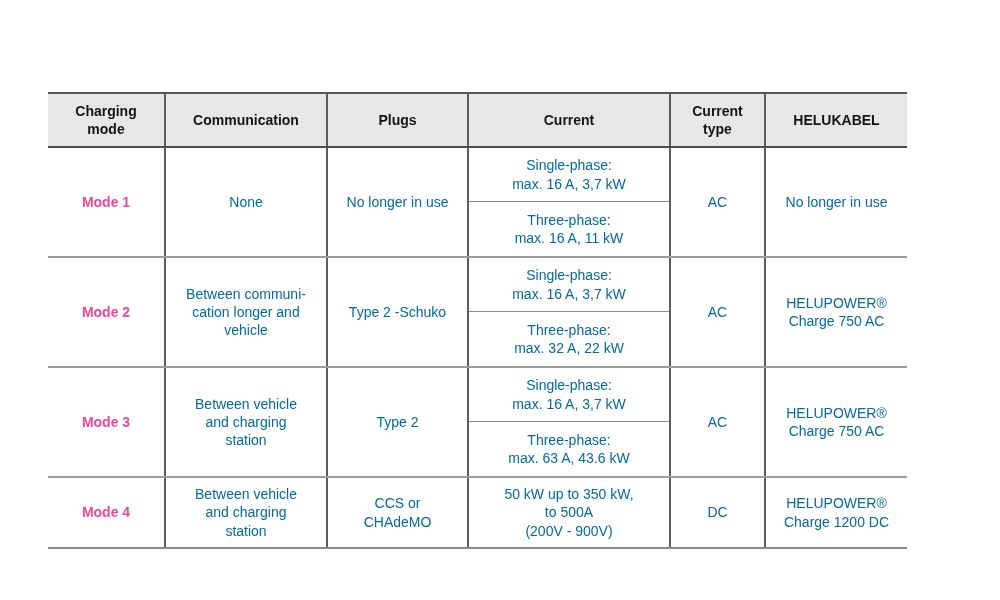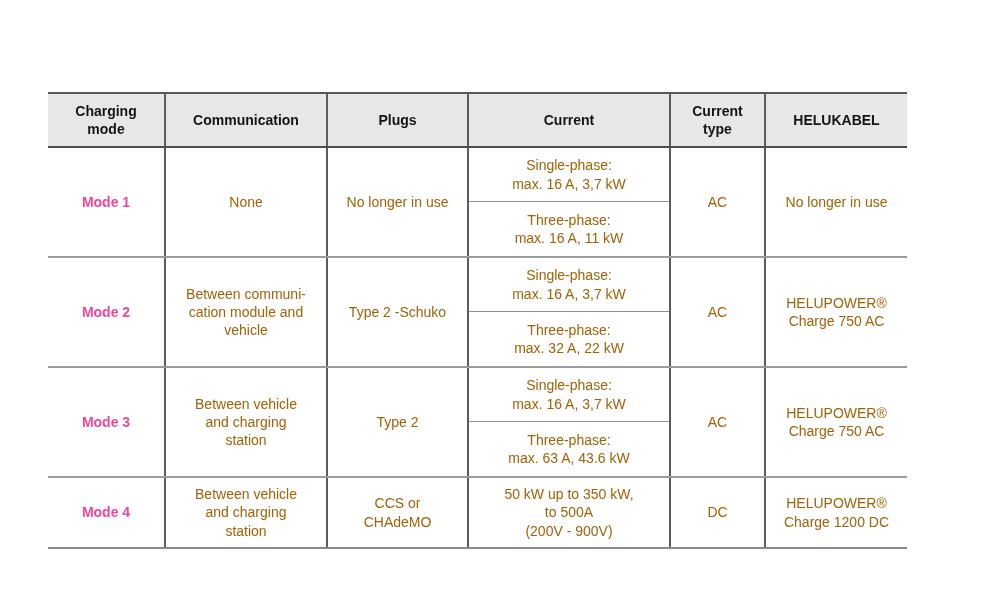--- a/index.html
+++ b/index.html
@@ -35,21 +35,21 @@
   .charging-table th {
     background: #e7e7e7;
     color: #141414;
     font-size: 14px;
     font-weight: bold;
     border-top: 2px solid #585858;
     border-bottom: 2px solid #4d4d4d;
     height: 48px;
   }
   .charging-table td {
-    color: #a16207;
+    color: #0369a1;
     font-size: 14px;
     border-bottom: 2px solid #9c9c9c;
   }
   
   .charging-table .vline {
     border-left: 2px solid #5c5c5c;
   }
   
   .charging-table td.cap-top {
     border-bottom: 1px solid #8f8f8f;
@@ -102,21 +102,21 @@
         <td rowspan="2" class="vline">No longer in use</td>
       </tr>
       <tr class="sub-b">
         <td class="vline">Three-phase:
 max. 16 A, 11 kW</td>
       </tr>
 
       <tr class="sub-a">
         <td rowspan="2" class="mode-cell">Mode 2</td>
         <td rowspan="2" class="vline">Between communi-
-cation module and
+cation longer and
 vehicle</td>
         <td rowspan="2" class="vline">Type 2 -Schuko</td>
         <td class="vline cap-top">Single-phase:
 max. 16 A, 3,7 kW</td>
         <td rowspan="2" class="vline">AC</td>
         <td rowspan="2" class="vline">HELUPOWER®
 Charge 750 AC</td>
       </tr>
       <tr class="sub-b">
         <td class="vline">Three-phase:

